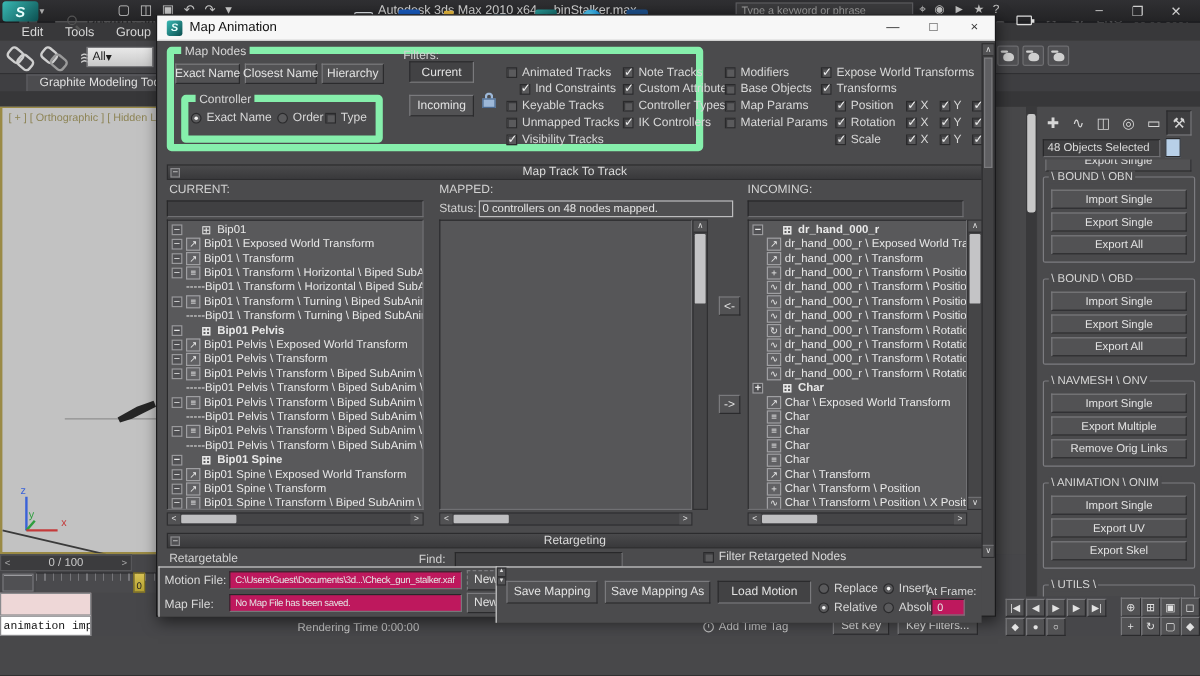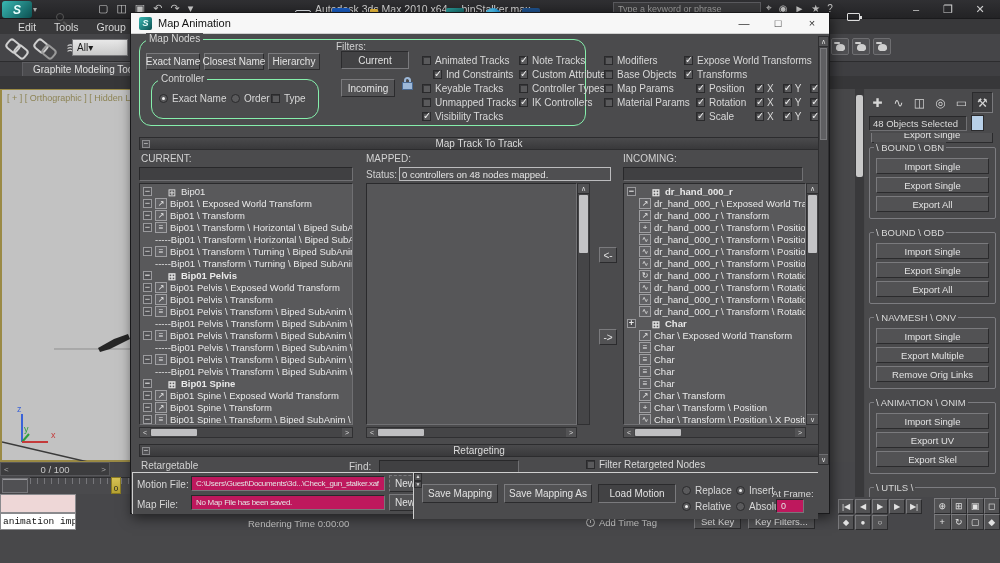--- a/index.html
+++ b/index.html
@@ -7,21 +7,21 @@
 #screen{position:relative;width:1000px;height:563px;overflow:hidden;background:#48484a;
   font-family:"Liberation Sans",sans-serif;color:#ddd}
 .abs{position:absolute}
 .flex{display:flex;align-items:center}
 
 
 .b3d{background:#525254;border:1px solid;border-color:#7a7a7d #2b2b2d #2b2b2d #7a7a7d;
   color:#e2e2e2;font-size:10px;display:flex;align-items:center;justify-content:center;cursor:default;white-space:nowrap}
 .b3d.pressed{background:#424244;border-color:#2b2b2d #7a7a7d #7a7a7d #2b2b2d}
 .sunk{background:#3f3f41;border:1px solid;border-color:#28282a #707073 #707073 #28282a;color:#dcdcdc}
-.grp{position:absolute;border:1px solid #86efac;border-radius:12px}
+.grp{position:absolute;border:6px solid #86efac;border-radius:4px}
 .grp>.lg{position:absolute;top:-7px;left:6px;background:#4b4b4d;padding:0 3px;font-size:10px;color:#d6d6d6;white-space:nowrap}
 .cb{width:9px;height:9px;flex:none;background:#5a5a5c;border:1px solid #2a2a2c;box-shadow:inset 1px 1px 0 #39393b;position:relative}
 .on>.cb::after,.on .cb::after{content:"✓";position:absolute;left:0;top:-3px;font-size:10px;color:#f0f0f0}
 .rd{width:9px;height:9px;flex:none;border-radius:50%;background:#5a5a5c;border:1px solid #2a2a2c;position:relative}
 .on>.rd::after{content:"";position:absolute;left:2px;top:2px;width:3px;height:3px;border-radius:50%;background:#f2f2f2}
 .fitem{display:flex;align-items:center;gap:4px;height:14px;font-size:10px;color:#d8d8d8;white-space:nowrap}
 .fitem.ind{margin-left:11px}
 
 
 #titlebar{left:0;top:0;width:1000px;height:19px;background:linear-gradient(#303033,#232325);border-bottom:1px solid #1a1a1c}
@@ -407,21 +407,21 @@
     <div class="rditem" style="left:100px;top:80px">
       <span class="rd"></span>
         <span>Order</span>
     </div>
     <div class="rditem" style="left:140px;top:80px">
       <span class="cb"></span>
         <span>Type</span>
     </div>
 
     <span class="collab" style="left:205px;top:28px">Filters:</span>
-    <div class="abs b3d pressed" style="left:210px;top:38px;width:68px;height:18px">Current</div>
+    <div class="abs b3d pressed" style="left:210px;top:38px;width:54px;height:18px">Current</div>
     <div class="abs b3d" style="left:210px;top:66px;width:54px;height:18px">Incoming</div>
     <div id="lockico" class="abs">
       <span class="shackle"></span>
         <span class="body"></span>
     </div>
     <div class="abs" style="left:291px;top:40px">
       <div class="fitem">
           <span class="cb"></span>
           <span>Animated Tracks</span>
         </div>

